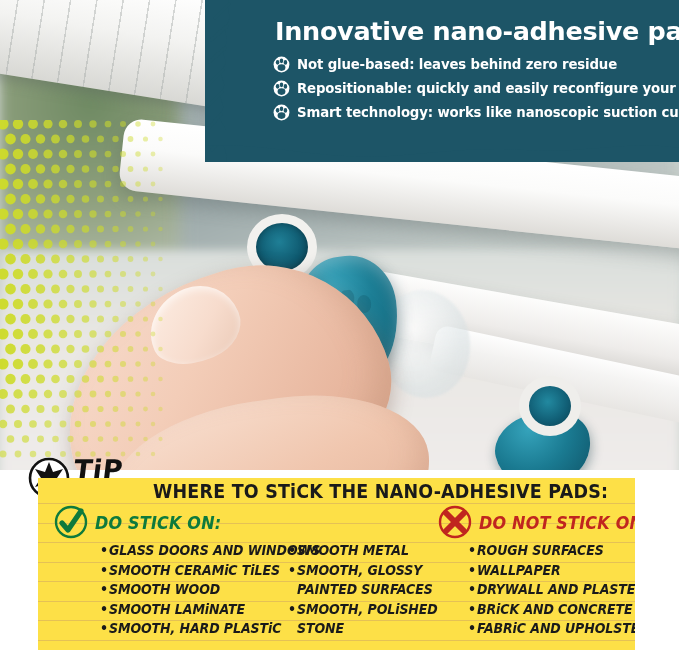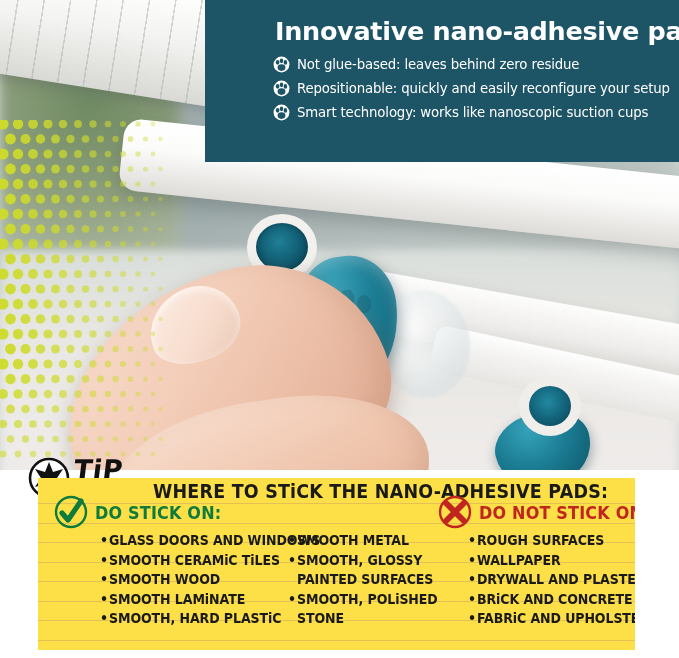--- a/index.html
+++ b/index.html
@@ -91,21 +91,21 @@
   .hdr-brush{position:absolute;left:-2px;top:0;width:60px;height:162px;}
 
   .hdr-title{position:absolute;left:70px;top:16px;width:390px;
       color:#ffffff;font-size:25.5px;font-weight:bold;letter-spacing:-.3px;
       text-align:center;white-space:nowrap;
       font-family:"DejaVu Sans","Liberation Sans",sans-serif;}
 
   .bullets{position:absolute;left:68px;top:56px;width:400px;}
   .blt{display:flex;align-items:center;margin-bottom:7px;}
   .blt-ic{flex:0 0 auto;width:17px;height:17px;margin-right:7px;}
-  .blt-tx{color:#ffffff;font-size:13.3px;font-weight:normal;white-space:nowrap;
+  .blt-tx{color:#ffffff;font-size:13.3px;font-weight:bold;white-space:nowrap;
       font-family:"DejaVu Sans","Liberation Sans",sans-serif;letter-spacing:-.15px;}
 
   
   .tip{position:absolute;left:28px;top:455px;width:120px;height:48px;}
   .tip-star{position:absolute;left:0;top:2px;width:42px;height:42px;}
   .tip-word{position:absolute;left:44px;top:-2px;width:80px;height:44px;}
   .tip-word .tw{position:absolute;left:2px;top:1px;font-size:27px;font-weight:bold;
       color:#111;font-family:"DejaVu Sans","Liberation Sans",sans-serif;
       transform:skewX(-7deg);letter-spacing:.5px;}
 
@@ -113,21 +113,21 @@
   .panel{position:absolute;left:38px;top:478px;width:597px;height:172px;
       background:#fde047;overflow:hidden;}
   .rules{position:absolute;left:0;top:0;width:100%;height:100%;}
   .rule{position:absolute;left:0;width:100%;height:1px;background:rgba(196,150,106,.42);}
 
   .panel-title{position:absolute;left:115px;top:2px;width:420px;height:26px;
       color:#1a1a1a;font-size:17.5px;font-weight:bold;letter-spacing:.2px;
       font-family:"DejaVu Sans","Liberation Sans",sans-serif;
       transform:scaleY(1.12);transform-origin:left top;white-space:nowrap;}
 
-  .cols{position:absolute;left:0;top:16px;width:507px;height:142px;}
+  .cols{position:absolute;left:0;top:26px;width:507px;height:142px;font-style:italic;}
 
   .col-do{position:absolute;left:16px;top:0;width:390px;}
   .col-dont{position:absolute;left:400px;top:0;width:200px;}
 
   .hdrow{display:flex;align-items:center;height:36px;}
   .mark{flex:0 0 auto;width:34px;height:34px;margin-right:7px;}
   .hdlabel{font-size:16px;font-weight:bold;letter-spacing:.2px;
       font-family:"DejaVu Sans","Liberation Sans",sans-serif;
       transform:scaleY(1.12);transform-origin:left center;white-space:nowrap;}
   .hd-green{color:#0e7a3c;}

